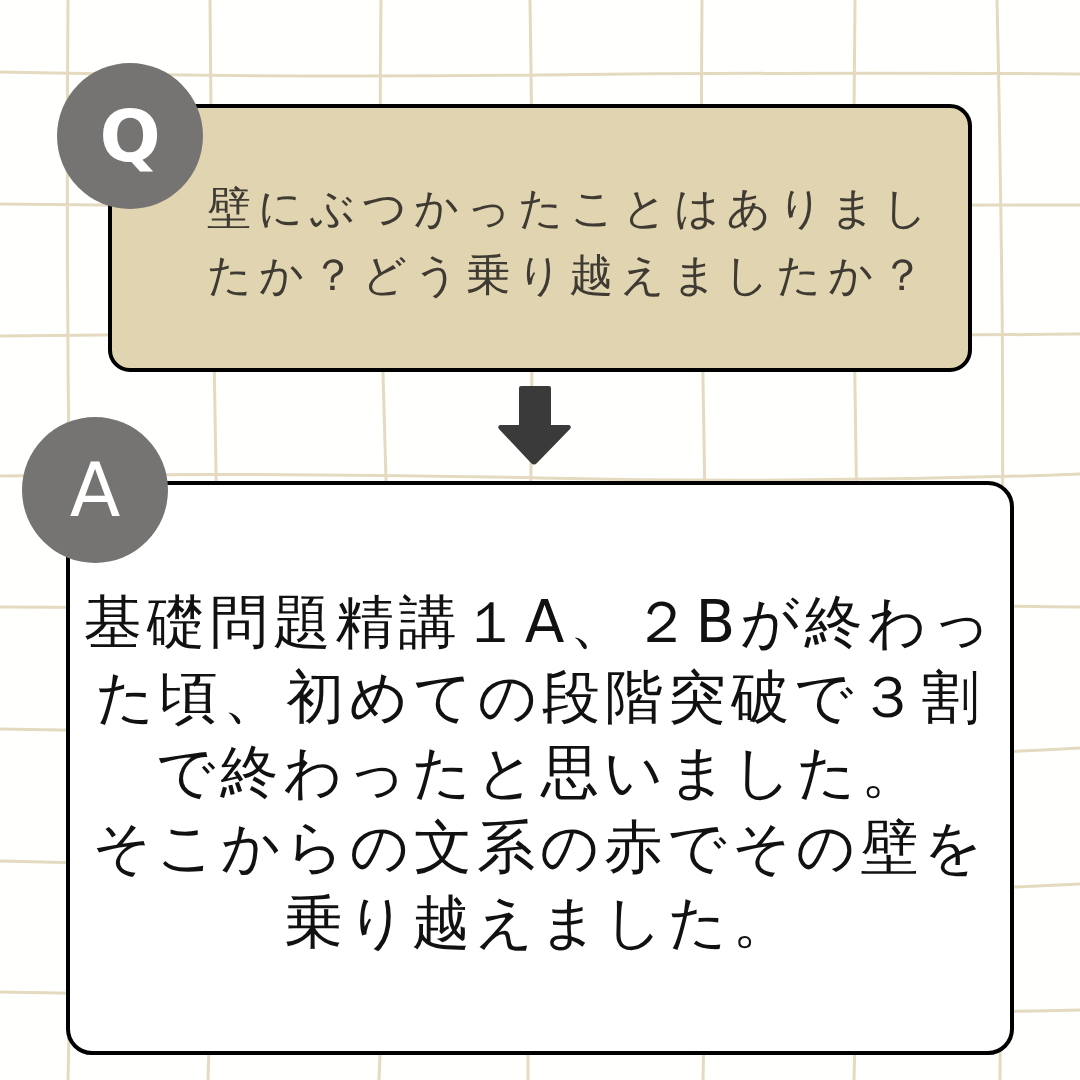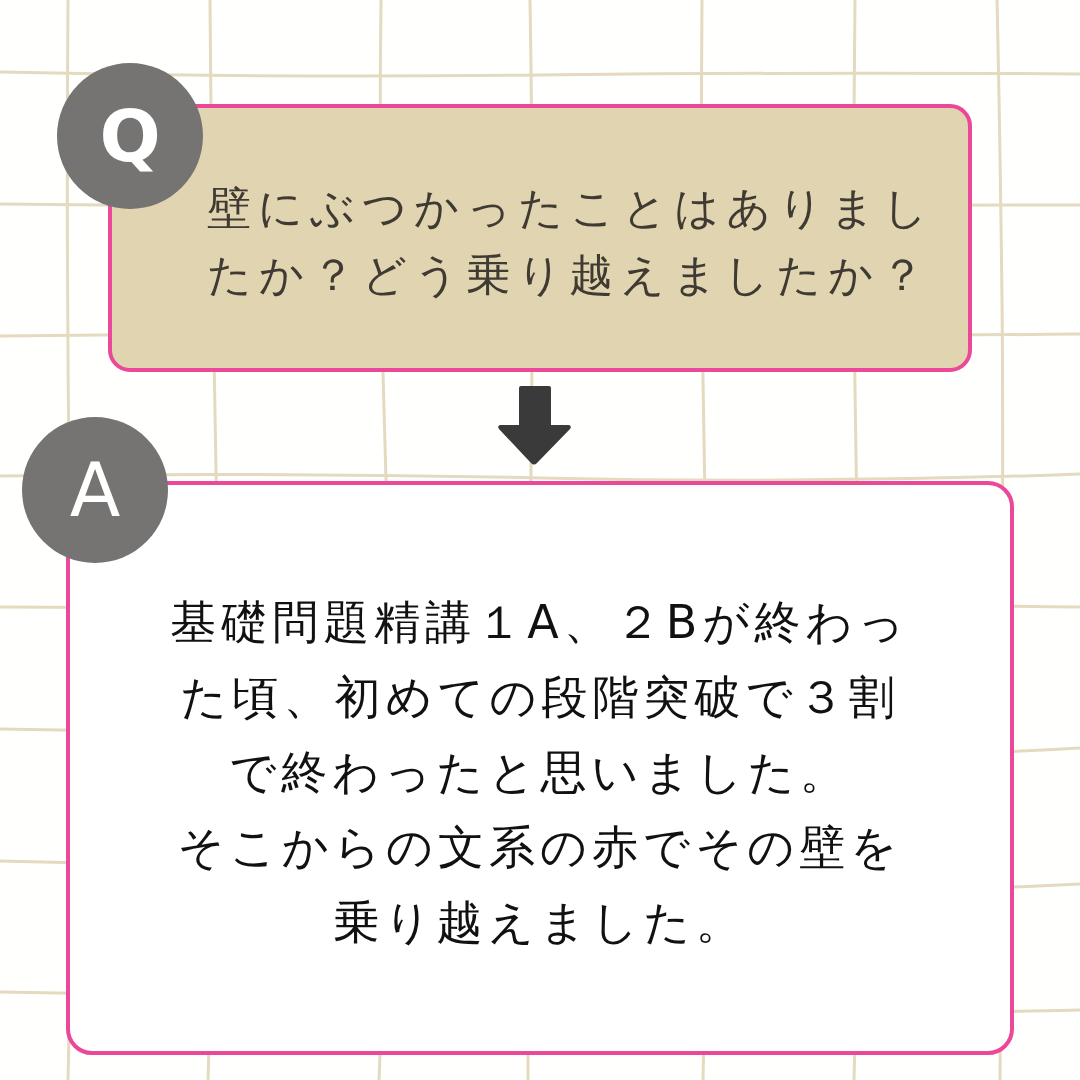--- a/index.html
+++ b/index.html
@@ -15,21 +15,21 @@
       font-family: "DejaVu Sans", "Liberation Sans", sans-serif;
     }
     .grid {
       position: absolute;
       inset: 0;
       z-index: 0;
     }
     .card {
       position: absolute;
       box-sizing: border-box;
-      border: 4px solid #ec4899;
+      border: 4px solid #000000;
       z-index: 1;
     }
     .q-card {
       left: 108px;
       top: 104px;
       width: 864px;
       height: 268px;
       border-radius: 22px;
       background: #e0d4b1;
     }
@@ -54,21 +54,21 @@
       border-radius: 26px;
       background: #ffffff;
     }
     .a-text {
       position: absolute;
       left: 0;
       right: 0;
       top: 100px;
       margin: 0;
       text-align: center;
-      font-size: 46px;
+      font-size: 58px;
       line-height: 75px;
       letter-spacing: 5px;
       color: #111111;
       white-space: pre-line;
     }
     .badge {
       position: absolute;
       width: 146px;
       height: 146px;
       border-radius: 50%;

